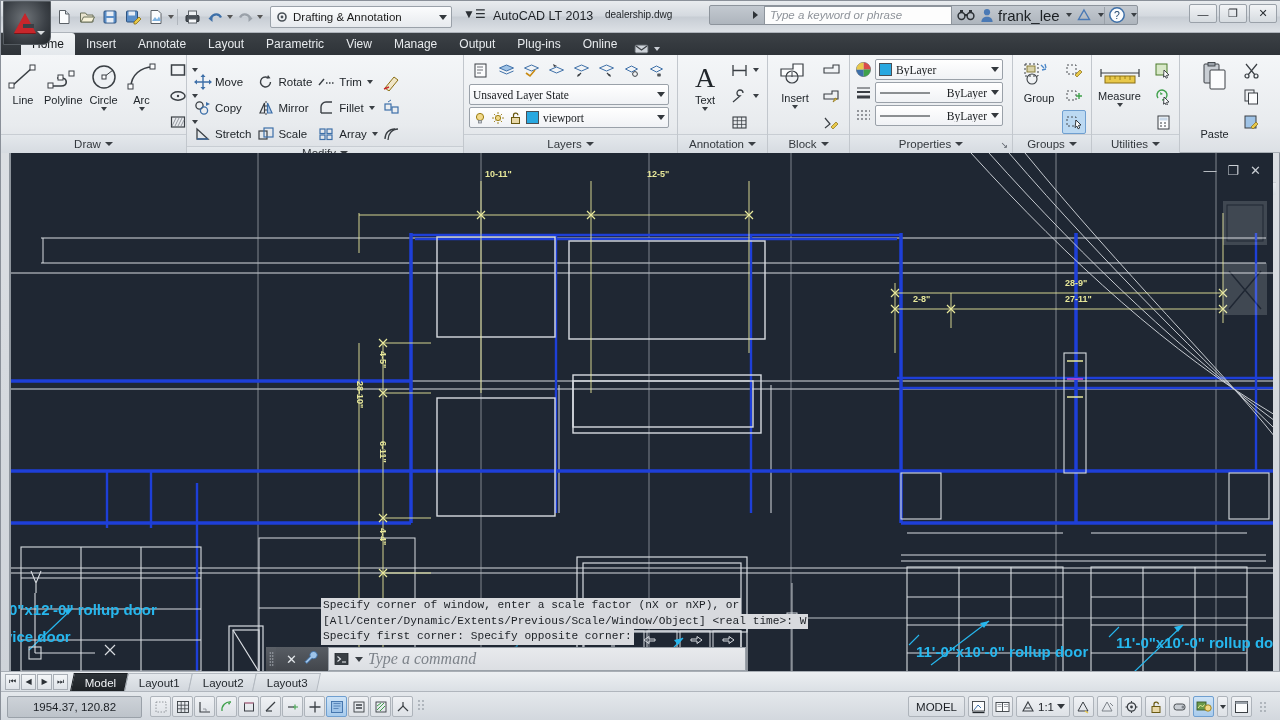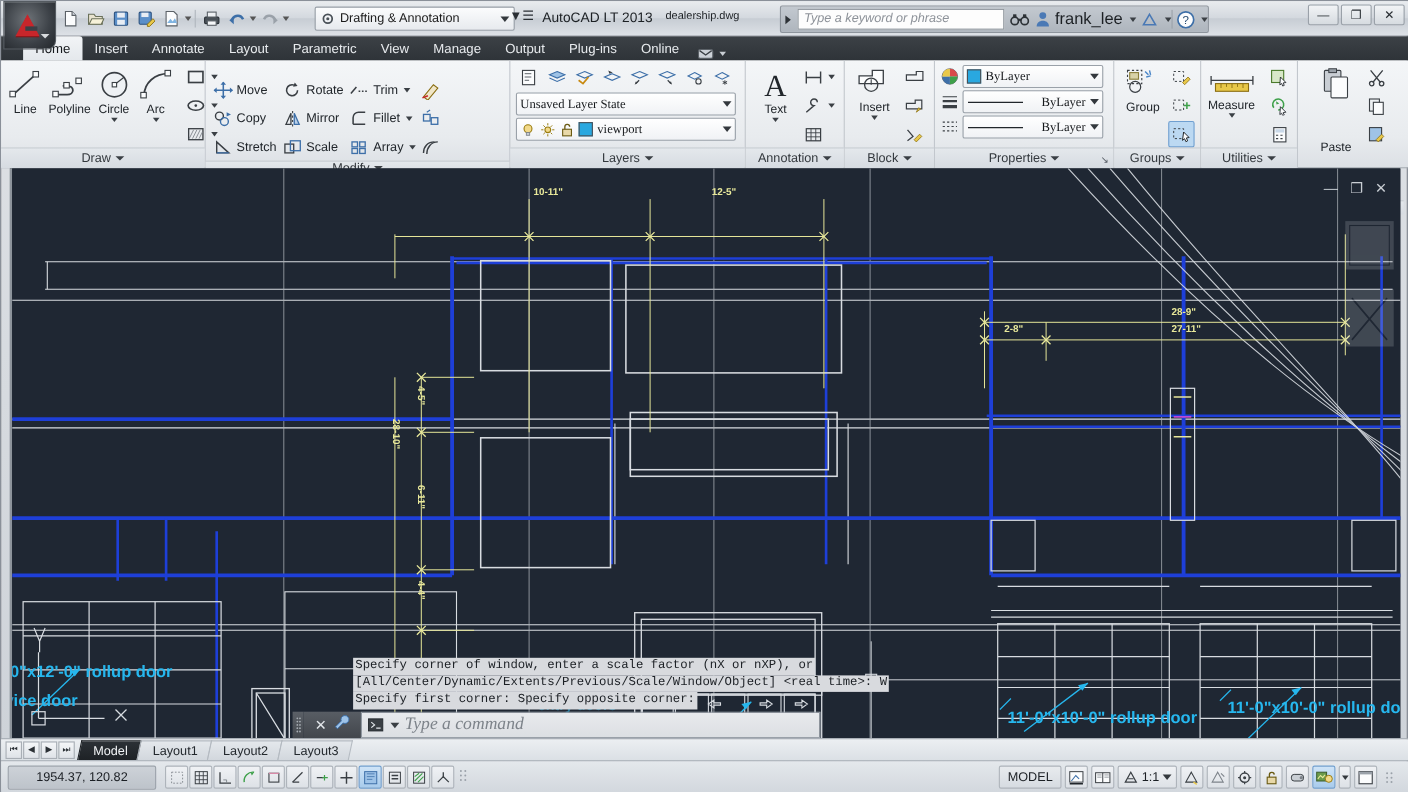--- a/index.html
+++ b/index.html
@@ -59,21 +59,21 @@
     border: 1px solid transparent; border-radius: 2px;
   }
   .qat-sep { width: 1px; height: 16px; background: #b0b6bd; margin: 0 2px; }
   .qat-caret {
     width: 0; height: 0; border-left: 3px solid transparent;
     border-right: 3px solid transparent; border-top: 4px solid #555;
     align-self: center;
   }
 
   .wsbox {
-    position: absolute; left: 285px; top: 5px; width: 182px; height: 22px;
+    position: absolute; left: 269px; top: 5px; width: 182px; height: 22px;
     background: linear-gradient(to bottom,#fbfcfd,#e7eaee);
     border: 1px solid #9aa1a9; border-radius: 2px;
     display: flex; align-items: center; padding: 0 4px; gap: 4px;
   }
   .wsbox .ws-label { font-size: 11.5px; color: #1a1a1a; flex: 1; white-space: nowrap; }
   .wsbox .ws-arrow {
     width: 0; height: 0; border-left: 4px solid transparent;
     border-right: 4px solid transparent; border-top: 5px solid #33383d;
   }
   .ws-extra {
@@ -83,24 +83,24 @@
   .title-text {
     position: absolute; left: 492px; top: 8px;
     font-size: 12.5px; color: #1c2024; white-space: nowrap;
   }
   .doc-text {
     position: absolute; left: 604px; top: 8px;
     font-size: 10px; color: #1c2024; white-space: nowrap;
   }
 
   .infocenter {
-    position: absolute; left: 708px; top: 4px; height: 25px;
+    position: absolute; left: 708px; top: 4px; height: 20px;
     display: flex; align-items: center;
     background: linear-gradient(to bottom,#c3c9d0,#aeb5bd);
-    border: 1px solid #8d949c; border-radius: 2px;
+    border: 1px solid #8d949c; border-radius: 2px; padding-left: 39px;
   }
   .ic-arrow {
     width: 13px; height: 23px; display:flex; align-items:center; justify-content:center;
   }
   .ic-arrow i {
     width: 0; height: 0; border-top: 4px solid transparent;
     border-bottom: 4px solid transparent; border-left: 5px solid #2d3237;
   }
   .ic-input {
     width: 188px; height: 19px; margin: 0 2px;

